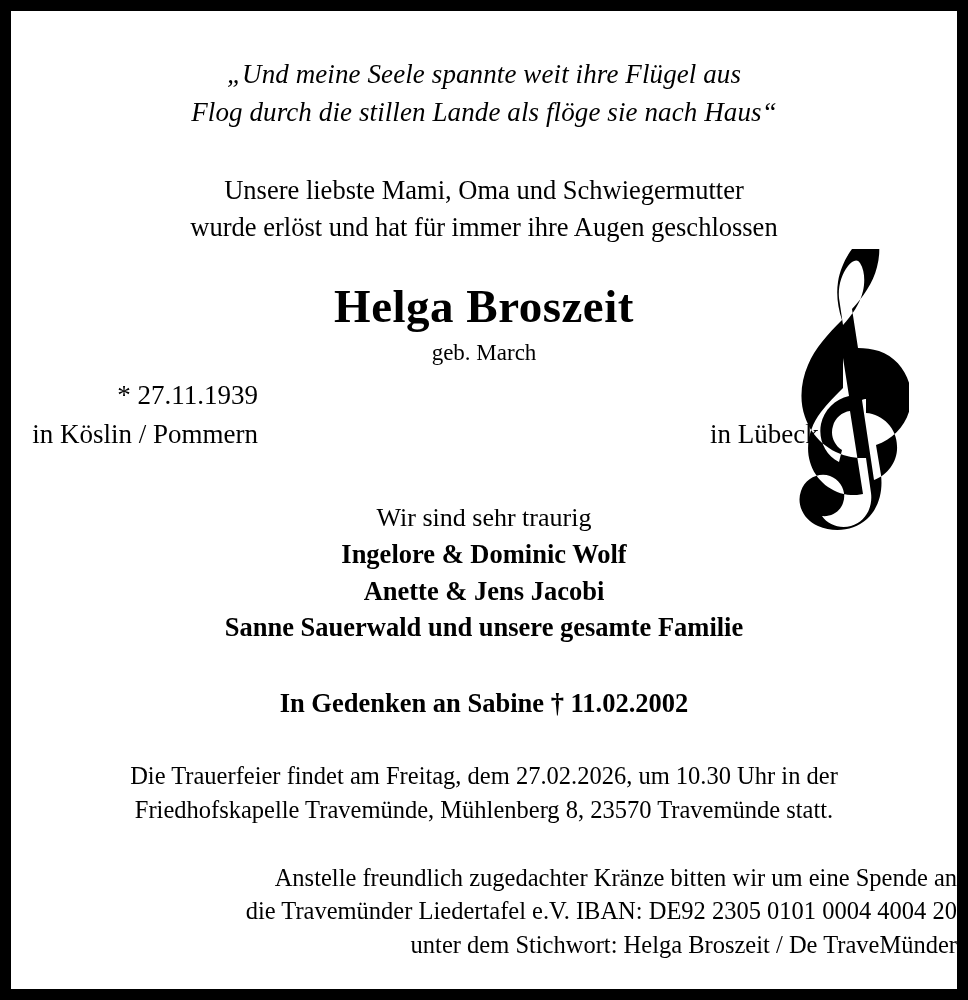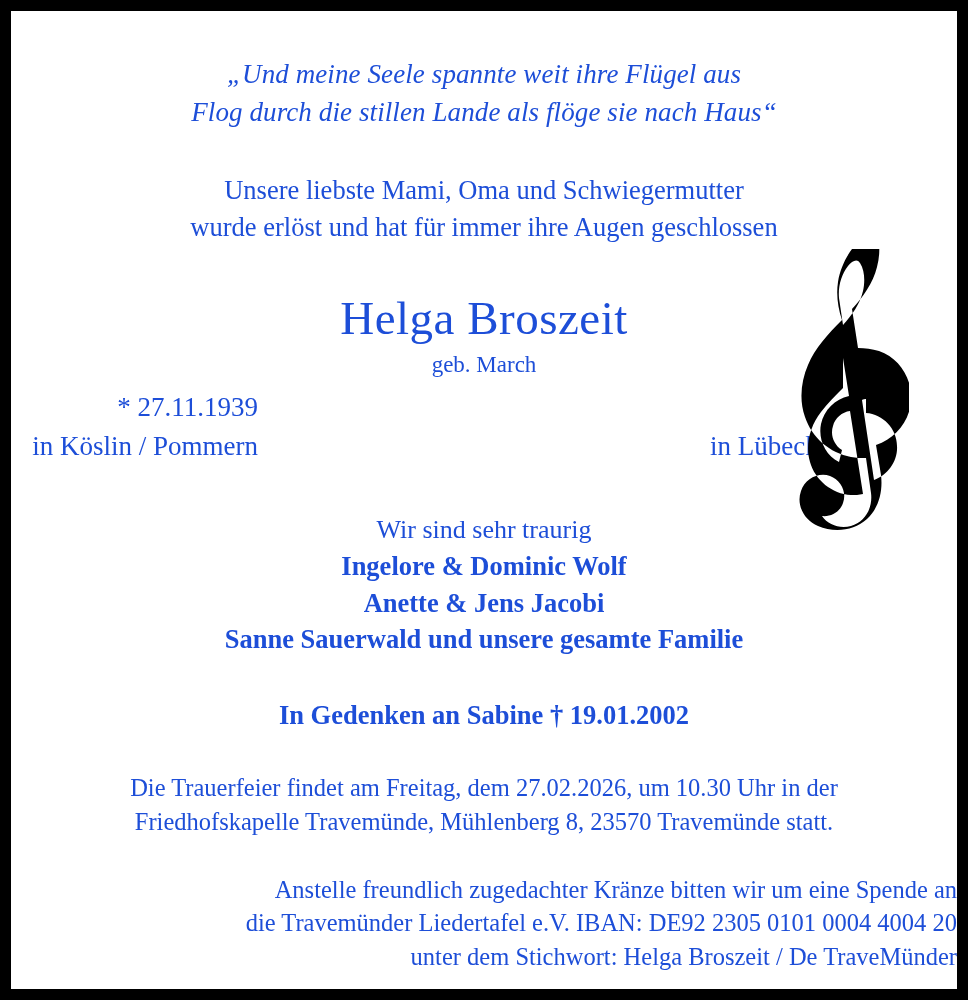--- a/index.html
+++ b/index.html
@@ -21,21 +21,21 @@
     border: 11px solid #000000;
     overflow: hidden;
   }
   .inner {
     position: relative;
     width: 100%;
     height: 100%;
     padding-top: 44px;
     box-sizing: border-box;
     text-align: center;
-    color: #1d4ed8;
+    color: #000000;
   }
   .verse {
     font-style: italic;
     font-size: 27px;
     line-height: 1.42;
     letter-spacing: 0.1px;
   }
   .verse .line {
     display: block;
     white-space: pre;
@@ -43,23 +43,23 @@
   .intro {
     margin-top: 40px;
     font-size: 26.5px;
     line-height: 1.42;
   }
   .intro .line {
     display: block;
     white-space: pre;
   }
   .name {
-    margin-top: 46px;
+    margin-top: 34px;
     font-size: 47px;
-    font-weight: normal;
+    font-weight: bold;
     letter-spacing: 0.5px;
     line-height: 1.1;
   }
   .maiden {
     margin-top: 6px;
     font-size: 23px;
     line-height: 1.2;
   }
   .dates {
     margin-top: 12px;
@@ -152,21 +152,21 @@
       </div>
     </div>
 
     <div class="mourn">
       <span class="lead">Wir sind sehr traurig</span>
       <span class="fam">Ingelore &amp; Dominic Wolf</span>
       <span class="fam">Anette &amp; Jens Jacobi</span>
       <span class="fam">Sanne Sauerwald und unsere gesamte Familie</span>
     </div>
 
-    <div class="memory">In Gedenken an Sabine † 19.01.2002</div>
+    <div class="memory">In Gedenken an Sabine † 11.02.2002</div>
 
     <div class="service">
       <span class="line">Die Trauerfeier findet am Freitag, dem 27.02.2026, um 10.30 Uhr in der</span>
       <span class="line">Friedhofskapelle Travemünde, Mühlenberg 8, 23570 Travemünde statt.</span>
     </div>
 
     <div class="donation">
       <span class="line">Anstelle freundlich zugedachter Kränze bitten wir um eine Spende an</span>
       <span class="line">die Travemünder Liedertafel e.V. IBAN: DE92 2305 0101 0004 4004 20</span>
       <span class="line">unter dem Stichwort: Helga Broszeit / De TraveMünder</span>

